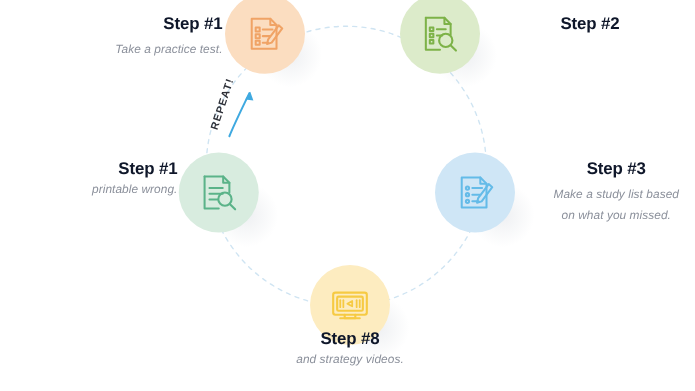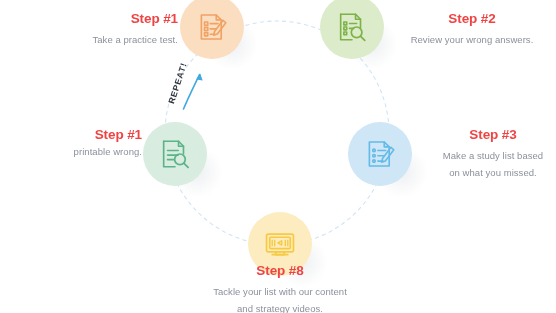--- a/index.html
+++ b/index.html
@@ -46,32 +46,33 @@
     background: radial-gradient(closest-side, rgba(170,178,190,0.20), rgba(170,178,190,0.0) 80%);
     pointer-events: none;
   }
   
   .step-text {
     position: absolute;
   }
   .step-title {
     font-size: 13.5px;
     font-weight: bold;
-    color: #ef4444;
+    color: #0f172a;
     line-height: 1.35;
     letter-spacing: -0.1px;
     margin: 0;
     white-space: nowrap;
   }
   .step-desc {
     font-size: 9.5px;
     color: #8b909b;
     line-height: 1.75;
     margin: 4px 0 0 0;
     letter-spacing: 0.05px;
+    font-style: italic;
   }
   .align-right { text-align: right; }
   .align-left  { text-align: center; }
   .align-center{ text-align: center; }
 
   
   #repeat-label {
     position: absolute;
     left: 162px;
     top: 62px;
@@ -142,21 +143,20 @@
         <path d="M20.5 26 h6"></path>
       </g>
       <g fill="none" stroke="#7db248" stroke-width="2.4" stroke-linecap="round" stroke-linejoin="round">
         <circle cx="30.5" cy="31.5" r="7.5"></circle>
         <path d="M36.2 37.2 L 42 43"></path>
       </g>
     </svg>
   </div>
   <div class="step-text align-left" style="left:392px; top:10px; width:160px;">
     <p class="step-title">Step #2</p>
-    <p class="step-desc">Review your wrong answers.</p>
   </div>
 
   <div class="bubble-shadow" style="left:370px; top:140px; width:64px; height:64px;"></div>
   <div class="bubble" id="b3" style="left:348px; top:122px; width:64px; height:64px; background:#cfe6f6;">
     <svg class="glyph" viewBox="0 0 48 48">
       <g fill="none" stroke="#64bbe8" stroke-width="2.3" stroke-linecap="round" stroke-linejoin="round">
         <path d="M9 7 h21 l7 7 v27 H9 Z"></path>
         <path d="M30 7 v7 h7"></path>
         <circle cx="15.5" cy="19" r="1.8"></circle>
         <circle cx="15.5" cy="26.5" r="1.8"></circle>
@@ -189,21 +189,20 @@
         <path d="M13 18.5 v8"></path>
         <path d="M16.5 18.5 v8"></path>
         <path d="M31.5 18.5 v8"></path>
         <path d="M35 18.5 v8"></path>
         <path d="M21 22.5 l5.5 -3 v6 Z"></path>
       </g>
     </svg>
   </div>
   <div class="step-text align-center" style="left:180px; top:262px; width:200px;">
     <p class="step-title">Step #8</p>
-    <p class="step-desc">Tackle your list with our content</p>
     <p class="step-desc" style="margin-top:0;">and strategy videos.</p>
   </div>
 
   <div class="bubble-shadow" style="left:165px; top:140px; width:64px; height:64px;"></div>
   <div class="bubble" id="b5" style="left:143px; top:122px; width:64px; height:64px; background:#d8ecdf;">
     <svg class="glyph" viewBox="0 0 48 48">
       <g fill="none" stroke="#5bb389" stroke-width="2.3" stroke-linecap="round" stroke-linejoin="round">
         <path d="M8 6 h21 l7 7 v11"></path>
         <path d="M8 6 v36 h16"></path>
         <path d="M29 6 v7 h7"></path>

